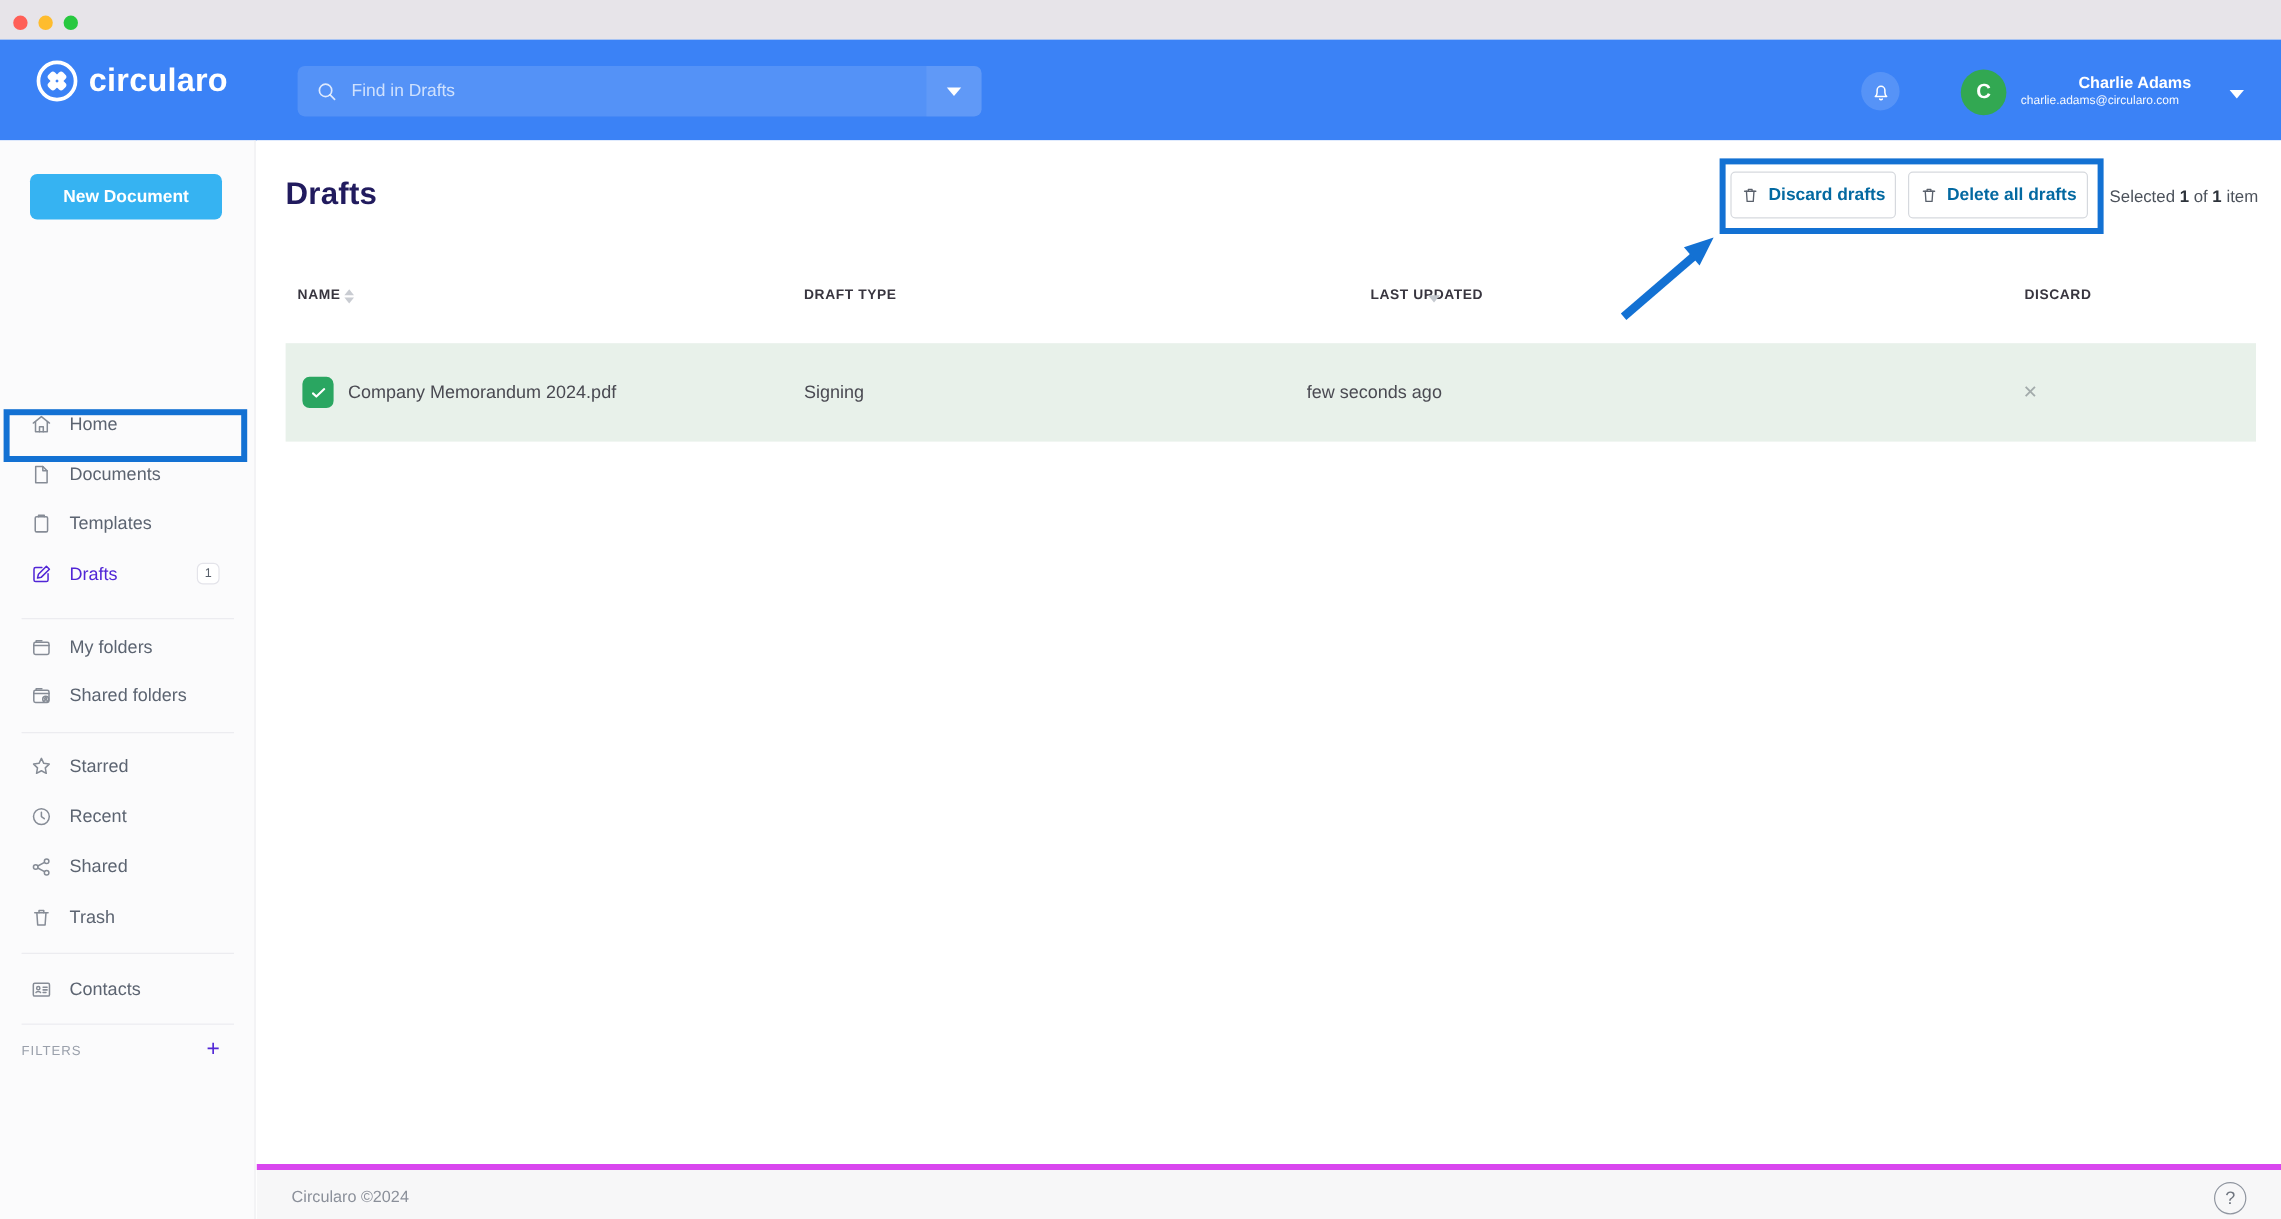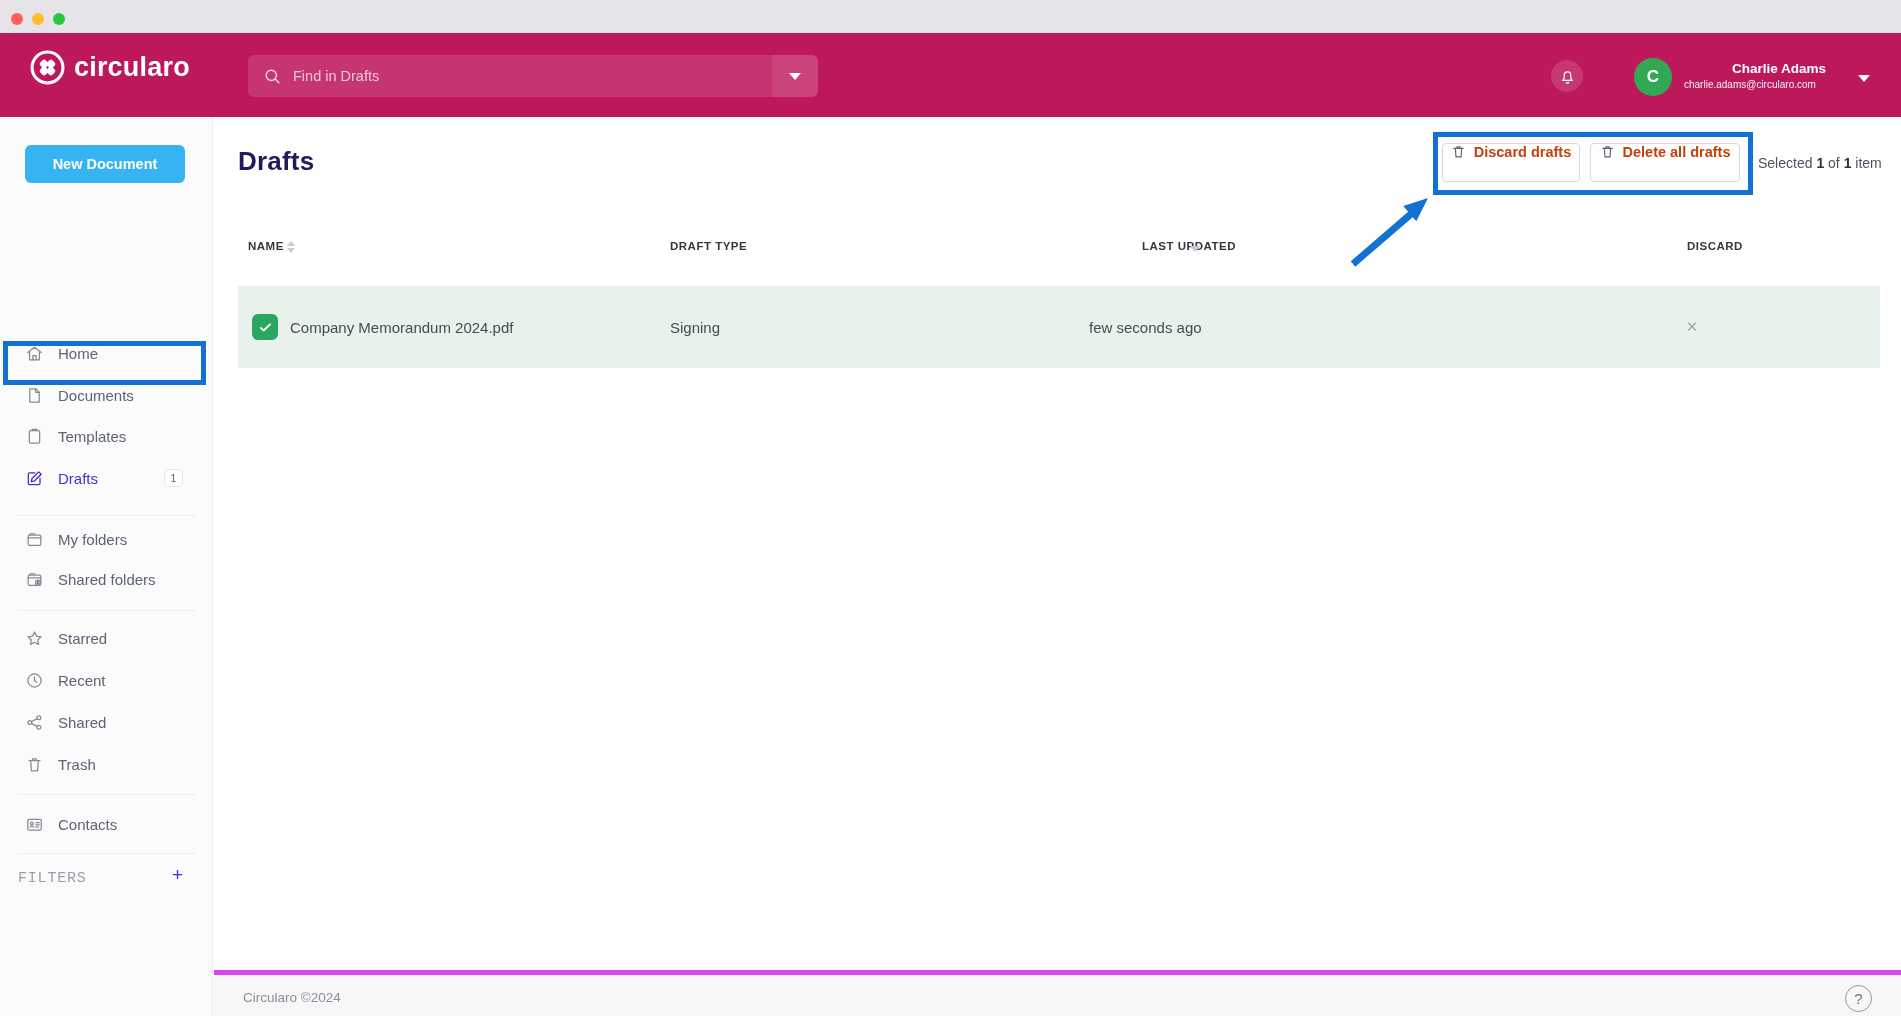--- a/index.html
+++ b/index.html
@@ -8,21 +8,21 @@
   #app { position:relative; width:1901px; height:1016px; background:#fff; }
 
   
   .winbar { position:absolute; left:0; top:0; width:1901px; height:33px; background:#e7e4e9; }
   .tl { position:absolute; top:13px; width:12px; height:12px; border-radius:50%; }
   .tl.red { left:11px; background:#ff5f57; }
   .tl.yellow { left:32px; background:#febc2e; }
   .tl.green { left:53px; background:#28c840; }
 
   
-  .header { position:absolute; left:0; top:33px; width:1901px; height:84px; background:#be185d; }
+  .header { position:absolute; left:0; top:33px; width:1901px; height:84px; background:#3b82f6; }
   .logo { position:absolute; left:30px; top:17px; display:flex; align-items:center; gap:9px; }
   .brand { color:#fff; font-size:27px; font-weight:bold; letter-spacing:.2px; }
   .search { position:absolute; left:248px; top:22px; width:570px; height:42px; background:rgba(255,255,255,.13); border-radius:6px; display:flex; align-items:center; }
   .search-ico { margin-left:15px; display:flex; }
   .search-input { background:transparent; border:none; outline:none; color:#fff; font-size:14.5px; margin-left:11px; width:430px; font-family:"Liberation Sans",sans-serif; }
   .search-input::placeholder { color:rgba(255,255,255,.72); }
   .search-dd { position:absolute; right:0; top:0; width:46px; height:42px; background:rgba(255,255,255,.07); border-radius:0 6px 6px 0; display:flex; align-items:center; justify-content:center; }
   .caret-down { width:0; height:0; border-left:6px solid transparent; border-right:6px solid transparent; border-top:7px solid #fff; }
   .bell-wrap { position:absolute; left:1551px; top:27px; width:32px; height:32px; border-radius:50%; background:rgba(255,255,255,.14); display:flex; align-items:center; justify-content:center; }
   .avatar { position:absolute; left:1634px; top:25px; width:38px; height:38px; border-radius:50%; background:#32a852; color:#fff; font-size:17px; font-weight:bold; display:flex; align-items:center; justify-content:center; }
@@ -35,30 +35,30 @@
   .sidebar { position:absolute; left:0; top:117px; width:213px; height:899px; background:#fbfbfc; border-right:1px solid #ededf0; }
   .new-doc { position:absolute; left:25px; top:28px; width:160px; height:38px; background:#36b3f2; border:none; border-radius:6px; color:#fff; font-size:14.5px; font-weight:bold; font-family:"Liberation Sans",sans-serif; cursor:pointer; }
   .sb-item { position:absolute; left:0; width:213px; height:42px; display:flex; align-items:center; cursor:pointer; color:#5c6471; }
   .sb-ico { margin-left:25px; display:flex; color:#868c96; }
   .sb-label { margin-left:14px; font-size:15px; }
   .sb-item.active { color:#5126d6; }
   .sb-item.active .sb-ico { color:#5126d6; }
   .sb-badge { position:absolute; left:164px; top:12px; min-width:19px; height:18px; background:#fff; border:1px solid #e4e4ea; border-radius:5px; font-size:10.5px; color:#585f6a; display:flex; align-items:center; justify-content:center; padding:0 4px; }
   .sb-div { position:absolute; left:18px; width:177px; height:1px; background:#ececf0; }
   .filters-row { position:absolute; left:0; top:747px; width:213px; height:26px; }
-  .filters-label { position:absolute; left:18px; top:6px; font-size:15px; letter-spacing:.8px; color:#9aa0ab;font-family:Liberation Mono, monospace; }
+  .filters-label { position:absolute; left:18px; top:6px; font-size:11px; letter-spacing:.8px; color:#9aa0ab; }
   .filters-add { position:absolute; left:172px; top:0px; font-size:19px; color:#5126d6; cursor:pointer; font-weight:normal; }
 
   
   .annot-sidebar { position:absolute; left:3px; top:341px; width:203px; height:44px; border:5px solid #1371d3; z-index:30; pointer-events:none; }
 
   
   .content { position:absolute; left:214px; top:117px; width:1687px; height:853px; background:#fff; }
   .page-title { position:absolute; left:238px; top:146px; font-size:26px; font-weight:800; color:#211b5e; letter-spacing:.2px; }
-  .btn { position:absolute; top:143px; height:39px; background:#fff; border:1px solid #d6d9de; border-radius:4px; font-family:"Liberation Sans",sans-serif; font-size:14.5px; font-weight:bold; color:#c2410c; display:flex; align-items:flex-start; justify-content:center; gap:8px; cursor:pointer; }
+  .btn { position:absolute; top:143px; height:39px; background:#fff; border:1px solid #d6d9de; border-radius:4px; font-family:"Liberation Sans",sans-serif; font-size:14.5px; font-weight:bold; color:#0369a1; display:flex; align-items:center; justify-content:center; gap:8px; cursor:pointer; }
   .btn-discard { left:1442px; width:138px; }
   .btn-delete { left:1590px; width:150px; }
   .annot-buttons { position:absolute; left:1433px; top:132px; width:320px; height:63px; border:5px solid #1371d3; z-index:30; pointer-events:none; }
   .selected-info { position:absolute; left:1758px; top:155px; font-size:14px; color:#4c525b; white-space:nowrap; }
   .selected-info b { color:#2e333b; }
 
   
   .annot-arrow { position:absolute; left:1340px; top:190px; z-index:30; pointer-events:none; }
 
   

